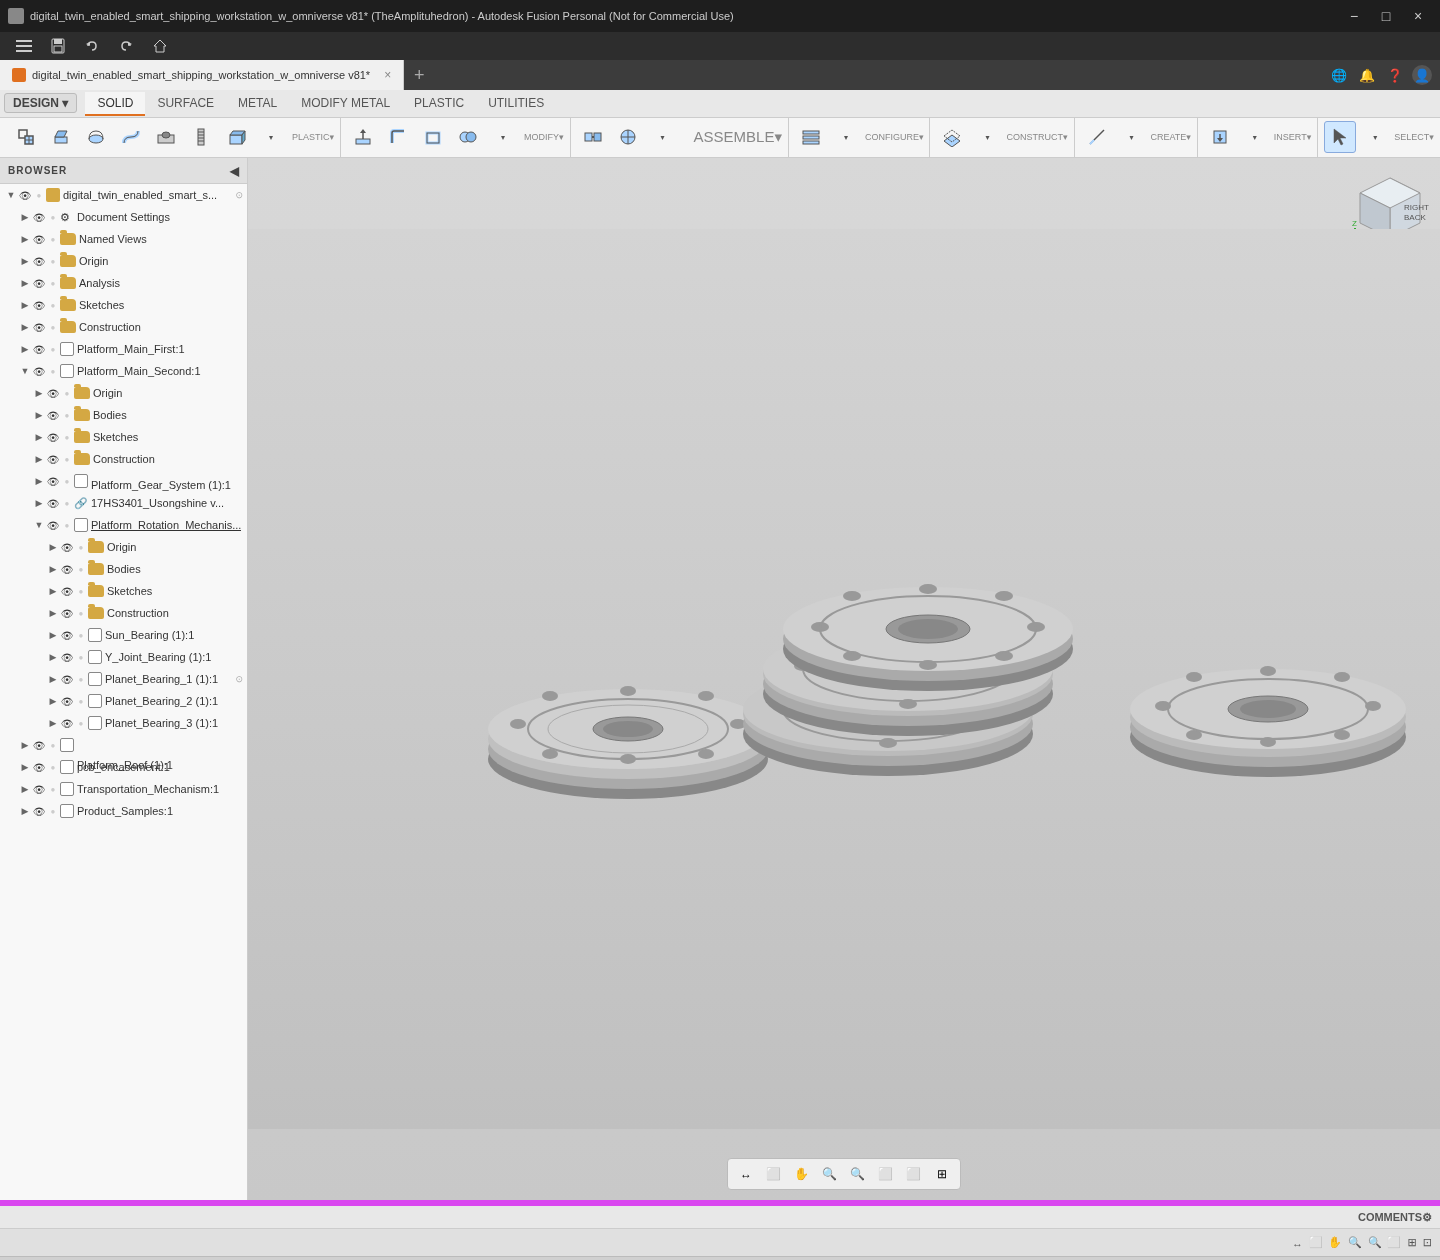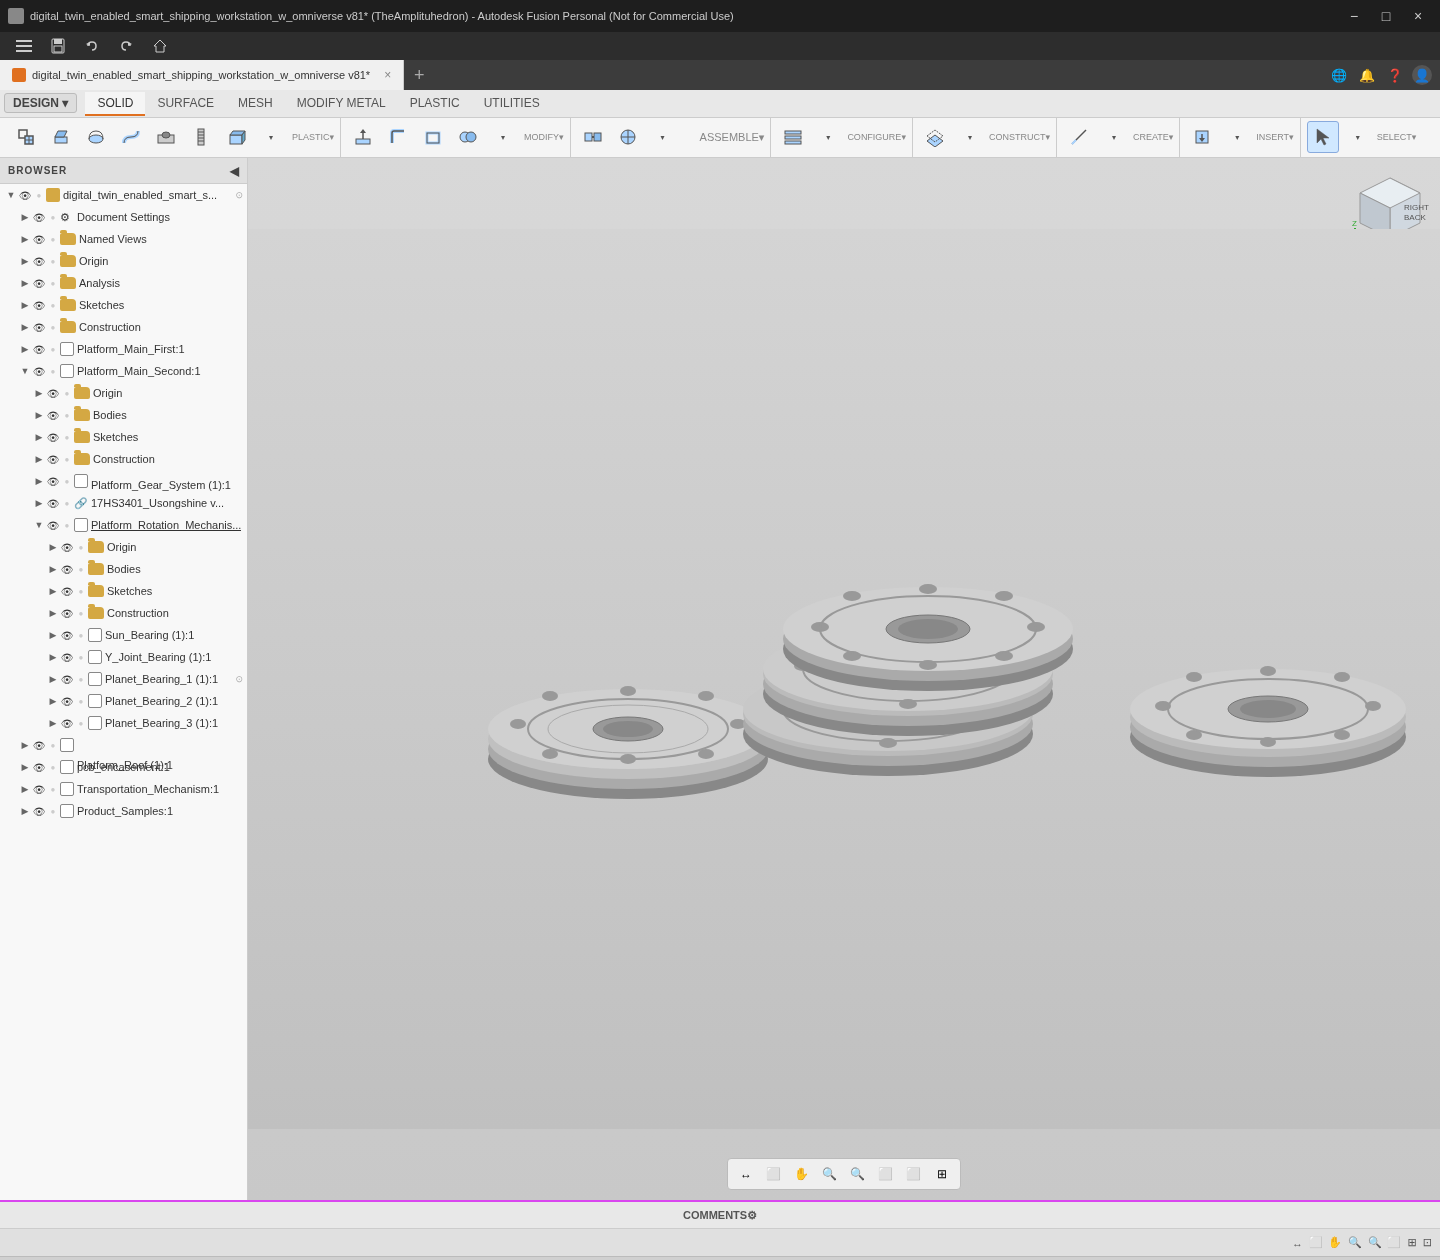--- a/index.html
+++ b/index.html
@@ -241,28 +241,28 @@
       align-items: center;
       padding: 0 4px;
       gap: 2px;
       overflow: hidden;
     }
 
     
     #comments-panel {
       height: 28px;
       background: #e8e8e8;
-      border-top: 2px solid #d946ef;
+      border-top: 6px solid #d946ef;
       display: flex;
       align-items: center;
       padding: 0 8px;
       font-size: 11px;
       font-weight: bold;
       color: #555;
-      justify-content: center;
+      justify-content: flex-end;
     }
 
     
     #nav-cube {
       position: absolute;
       top: 10px; right: 10px;
       width: 80px; height: 80px;
     }
 
     
@@ -358,21 +358,21 @@
   </div>
 </div>
 
 <div id="toolbar">
   <div id="toolbar-tabs">
     <div class="menu-item" style="font-size:12px; font-weight:bold; color:#444; background:#ddd; border:1px solid #bbb; border-radius:3px; padding:2px 8px; margin-right:8px;">
       <span>DESIGN ▾</span>
     </div>
     <div class="toolbar-tab active"><span>SOLID</span></div>
     <div class="toolbar-tab"><span>SURFACE</span></div>
-    <div class="toolbar-tab"><span>MESH</span></div>
+    <div class="toolbar-tab"><span>METAL</span></div>
     <div class="toolbar-tab"><span>MODIFY METAL</span></div>
     <div class="toolbar-tab"><span>PLASTIC</span></div>
     <div class="toolbar-tab"><span>UTILITIES</span></div>
   </div>
   <div id="toolbar-buttons">
 
     <div class="toolbar-group">
       <div class="toolbar-btn" title="New Component">
         <svg viewBox="0 0 20 20" fill="none">
             <rect x="3" y="3" width="8" height="8" stroke="#555" stroke-width="1.5"></rect>
@@ -464,21 +464,21 @@
           </svg>
       </div>
       <div class="toolbar-btn" title="As-built Joint">
         <svg viewBox="0 0 20 20" fill="none">
             <circle cx="10" cy="10" r="7" fill="#aad4ff" stroke="#555" stroke-width="1"></circle>
             <line x1="10" y1="3" x2="10" y2="17" stroke="#555"></line>
             <line x1="3" y1="10" x2="17" y2="10" stroke="#555"></line>
           </svg>
       </div>
       <div class="toolbar-btn" title="More">▾</div>
-      <span style="font-size:11px; color:#888; margin-left:18px;">ASSEMBLE▾</span>
+      <span style="font-size:15px; color:#888; margin-left:12px;">ASSEMBLE▾</span>
     </div>
 
     <div class="toolbar-group">
       <div class="toolbar-btn" title="Configure">
         <svg viewBox="0 0 20 20" fill="none">
             <rect x="2" y="4" width="16" height="3" fill="#aad4ff" stroke="#555" stroke-width="1"></rect>
             <rect x="2" y="9" width="16" height="3" fill="#aad4ff" stroke="#555" stroke-width="1"></rect>
             <rect x="2" y="14" width="16" height="3" fill="#aad4ff" stroke="#555" stroke-width="1"></rect>
           </svg>
       </div>

